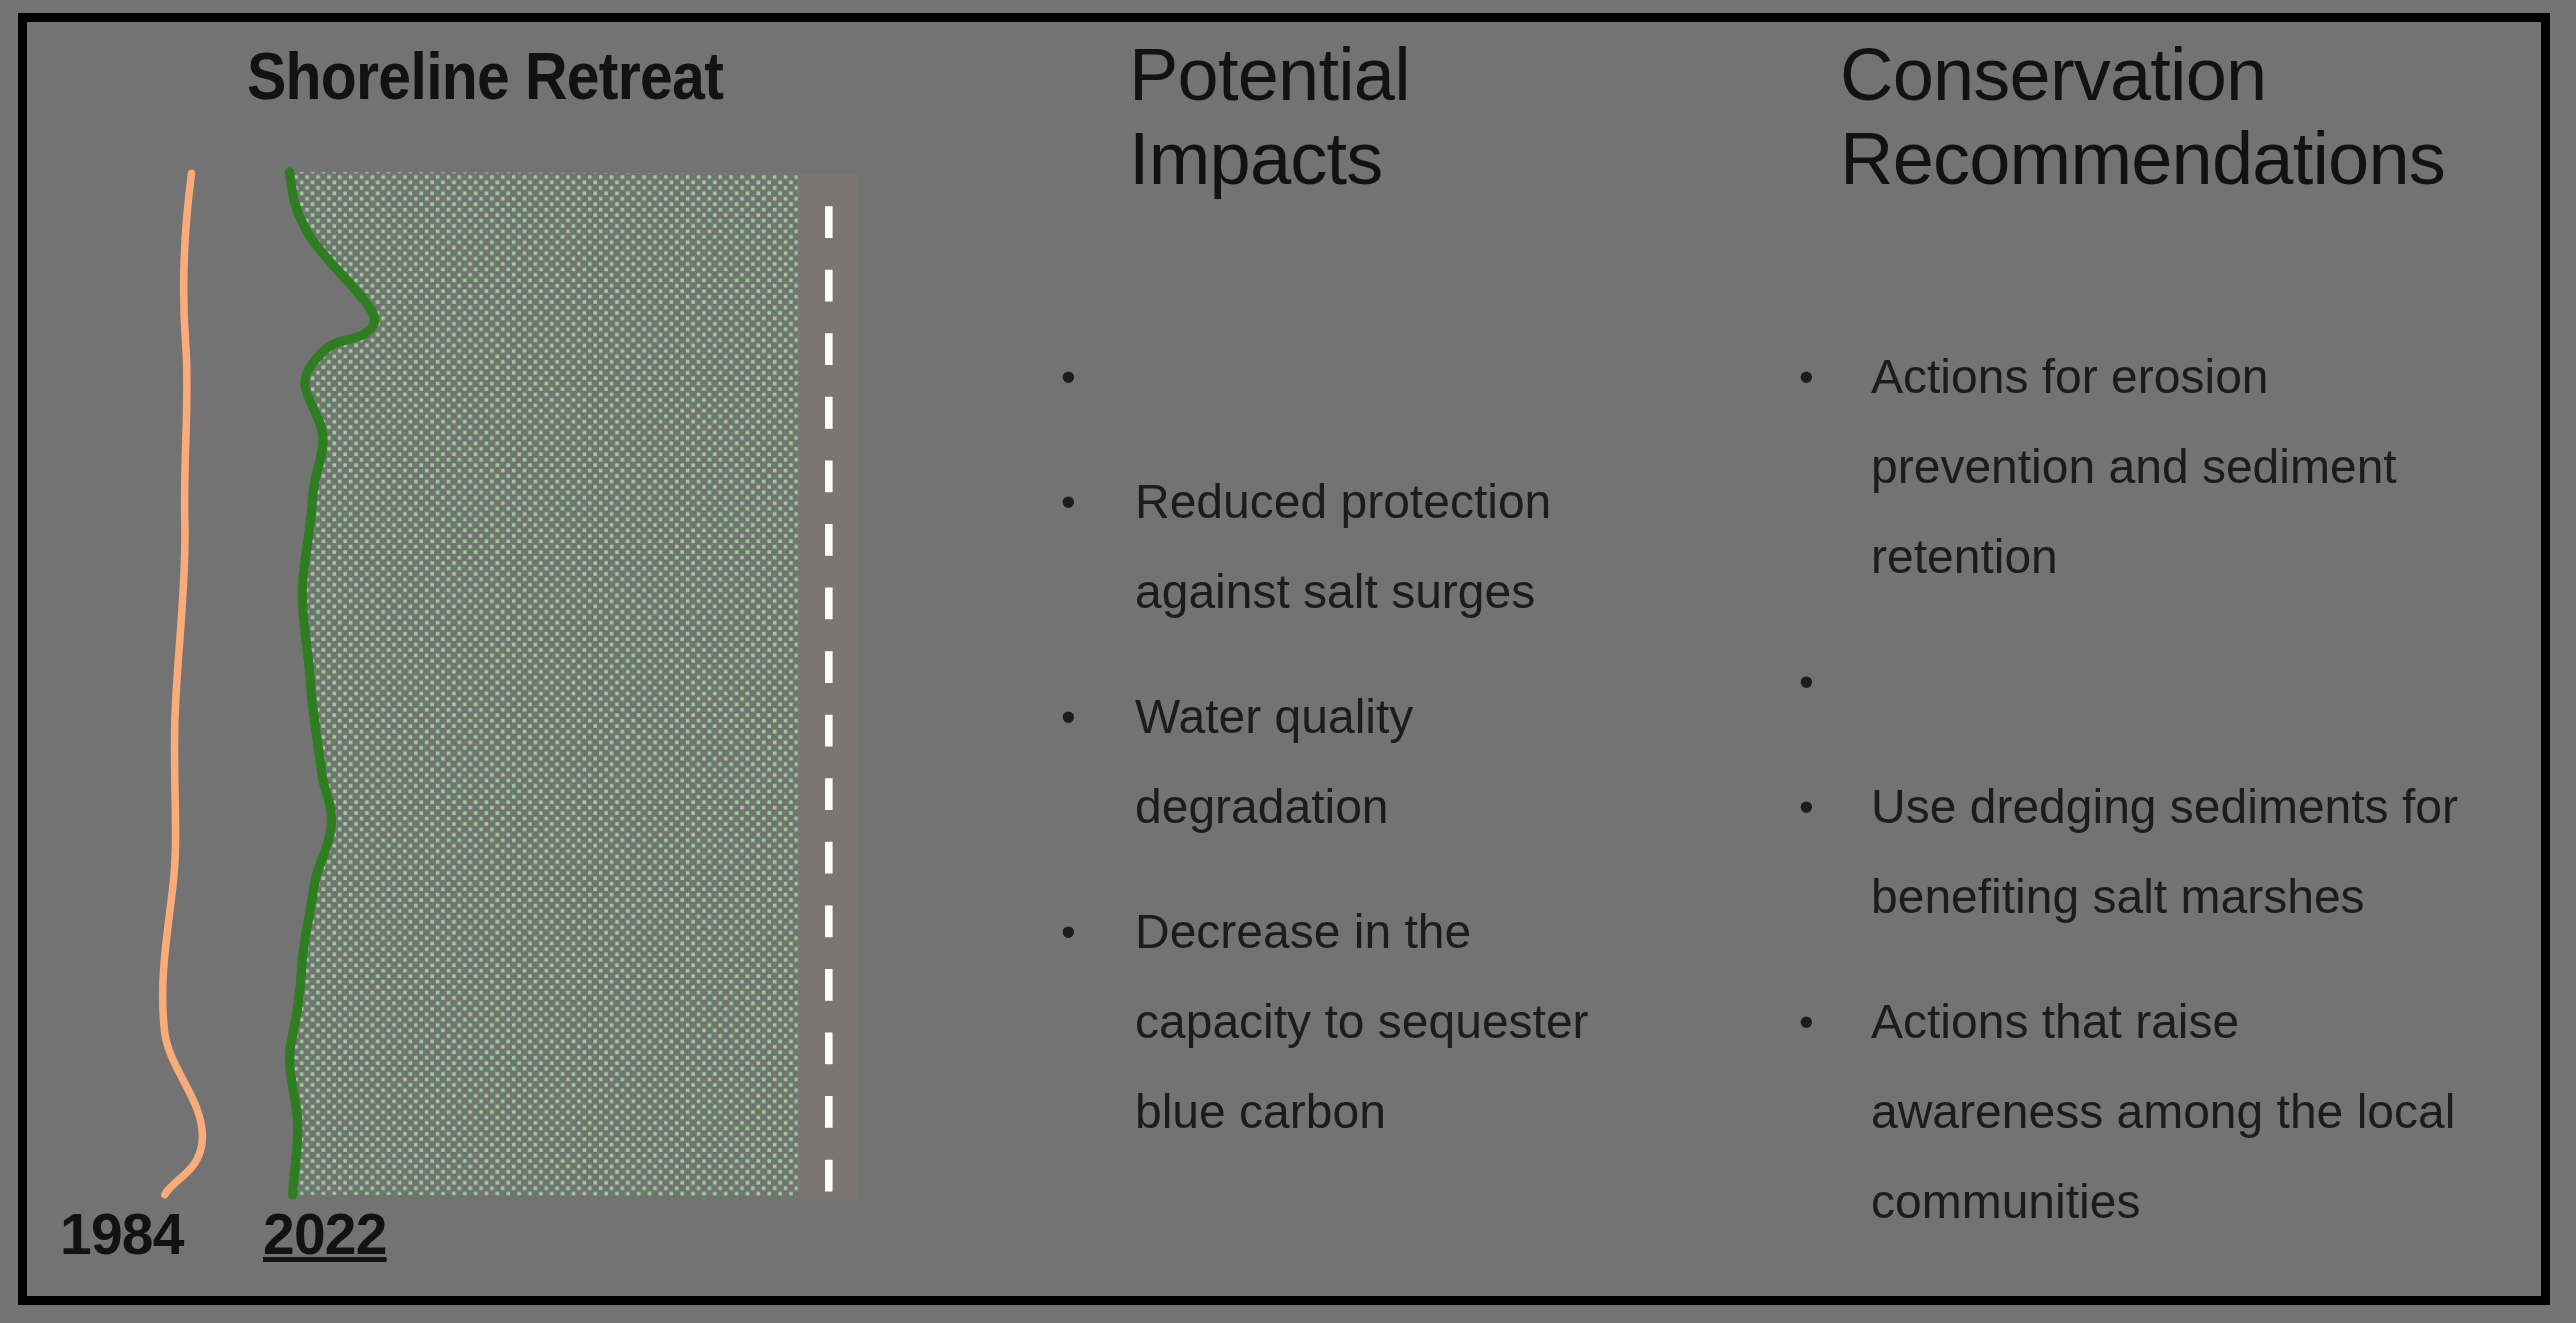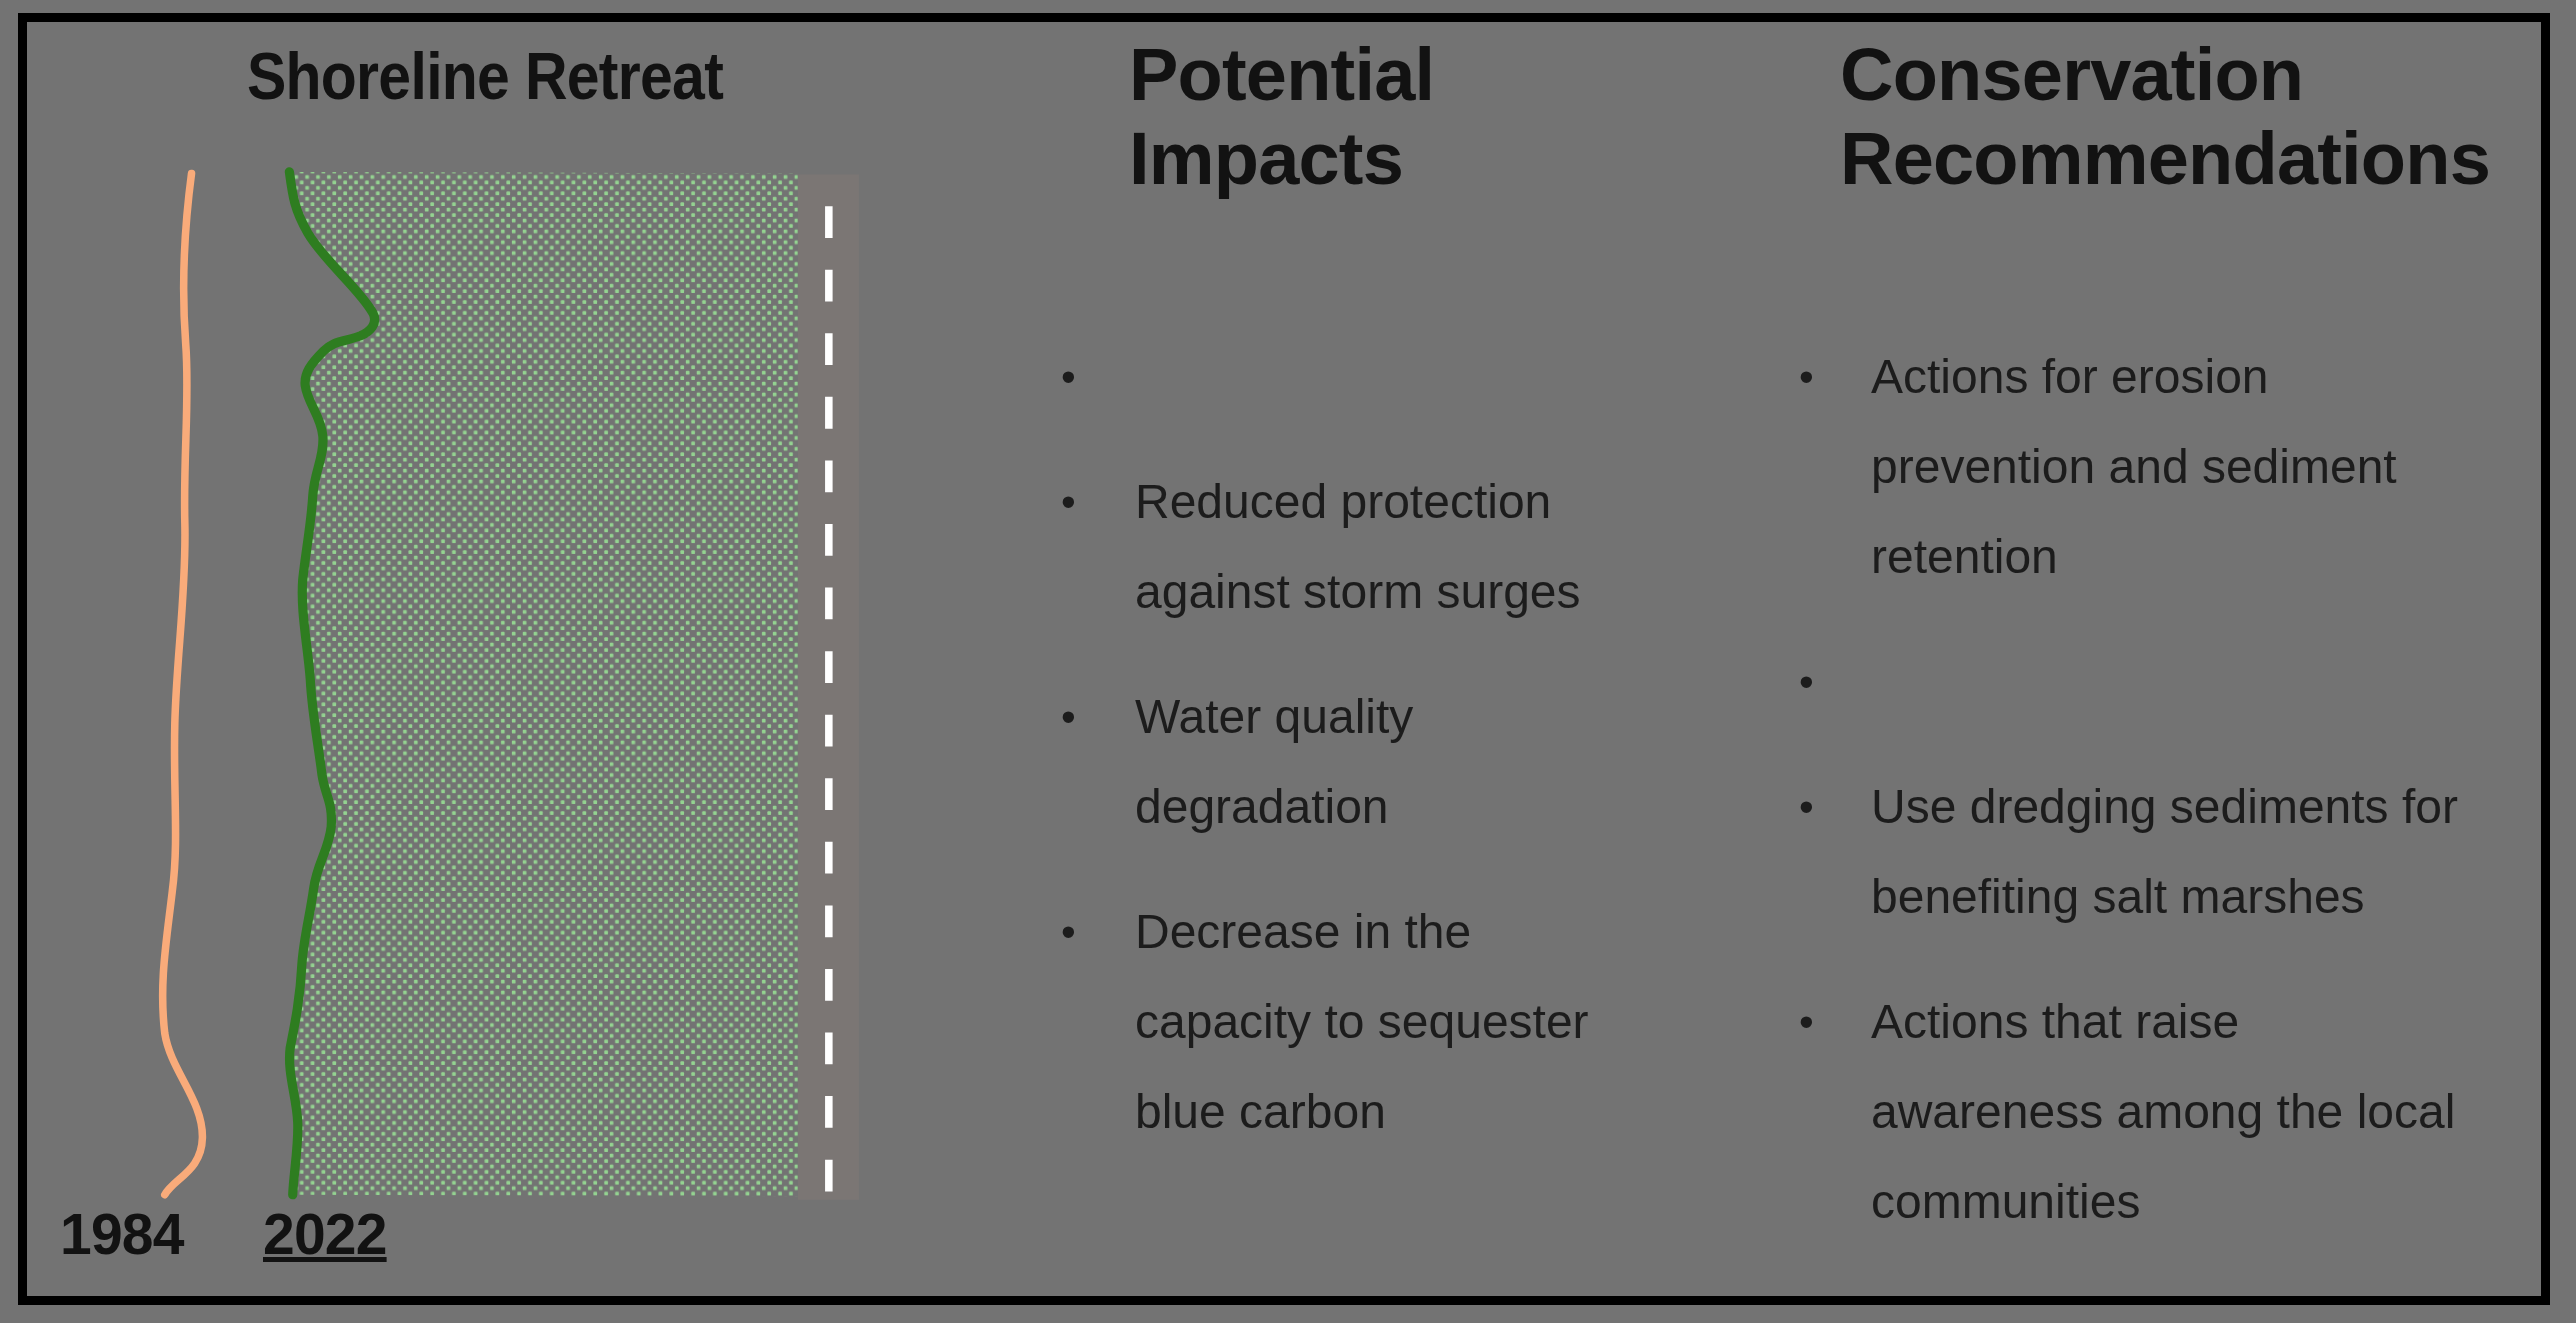--- a/index.html
+++ b/index.html
@@ -18,21 +18,21 @@
     text-align:center; font-size:67px; font-weight:bold; letter-spacing:-0.8px;
     transform:scaleX(0.88); transform-origin:center; white-space:nowrap;
   }
   .year-label {
     position:absolute; font-size:57px; font-weight:bold; letter-spacing:-0.8px;
   }
   .year-1984 { left:60px;  top:1201px; }
   .year-2022 { left:263px; top:1201px;text-decoration:underline; }
 
   .col-heading {
-    position:absolute; top:33px; font-size:74px; font-weight:bold;
+    position:absolute; top:33px; font-size:74px; font-weight:normal;
     line-height:84px; letter-spacing:-0.8px;
   }
   .impacts-heading { left:1129px; width:469px; }
   .recs-heading    { left:1832px; width:653px;margin-left:8px; }
 
   ul.bullets {
     position:absolute; top:332px; margin:0; padding:0; list-style:none;
     font-size:48px; line-height:90px; color:#1c1c1c;
   }
   ul.impacts-list { left:1061px; width:592px; }
@@ -121,21 +121,21 @@
   <div class="year-label year-2022">2022</div>
 
   <div class="col-heading impacts-heading">Potential Impacts</div>
 
   <ul class="bullets impacts-list">
     <li>
       <span class="dot">•</span>
     </li>
     <li>
       <span class="dot">•</span>
-      <span class="txt">Reduced protection against storm surges</span>
+      <span class="txt">Reduced protection against salt surges</span>
     </li>
     <li>
       <span class="dot">•</span>
       <span class="txt">Water quality degradation</span>
     </li>
     <li>
       <span class="dot">•</span>
       <span class="txt">Decrease in the capacity to sequester blue carbon</span>
     </li>
   </ul>

